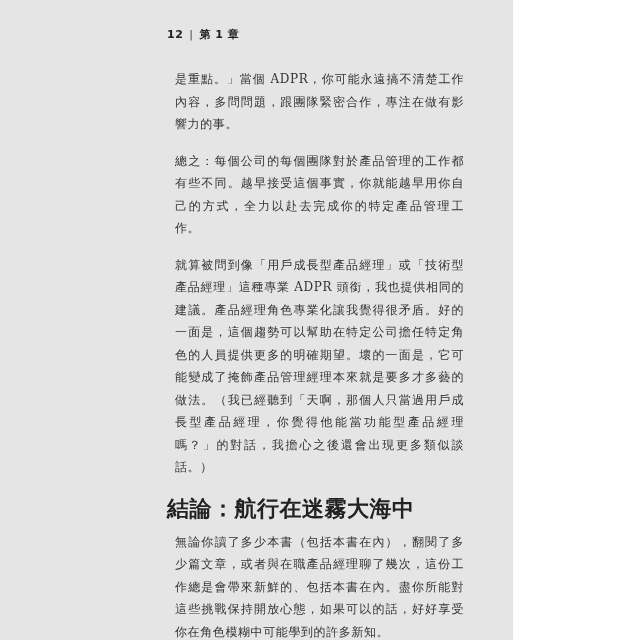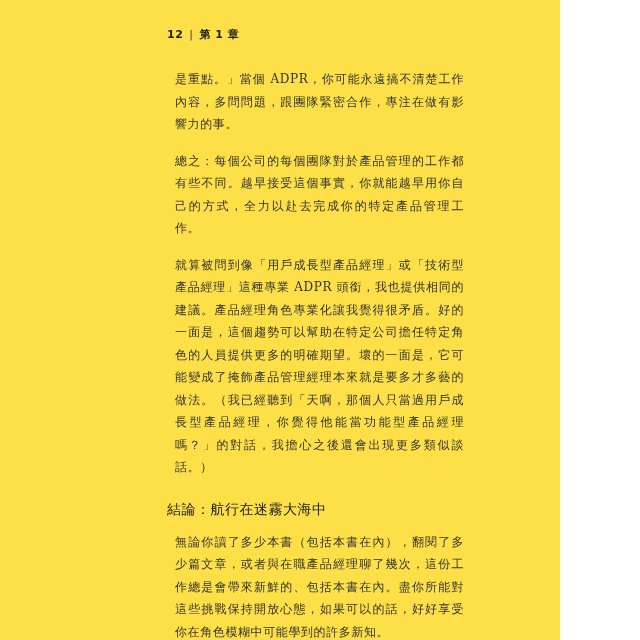--- a/index.html
+++ b/index.html
@@ -1,24 +1,24 @@
 <!DOCTYPE html>
 <html><head>
   <meta charset="utf-8">
   <style>
     html, body { margin: 0; padding: 0; background: #ffffff; }
     body { width: 640px; height: 640px; position: relative; overflow: hidden;
       font-family: "DejaVu Serif", "Liberation Serif", serif; color: #2a2a2a; }
-    .page { position: absolute; left: 0; top: 0; width: 560px; height: 640px; background: #fde047; }
+    .page { position: absolute; left: 0; top: 0; width: 513px; height: 640px; background: #e5e5e5; }
     .running-head { position: absolute; left: 167px; top: 27px; font-family: "DejaVu Sans", "Liberation Sans", sans-serif; font-size: 11px; font-weight: bold; color: #222; letter-spacing: 0.5px; }
     .running-head .sep { font-weight: normal; margin: 0 6px; color: #444; }
     .body { position: absolute; left: 167px; top: 60px; width: 305px; }
     p { margin: 8px; font-size: 12px; line-height: 22.5px; color: #333; letter-spacing: 0.6px; text-align: justify; }
     p.para { margin-bottom: 14px; }
-    .heading { font-family: "DejaVu Sans", "Liberation Sans", sans-serif; font-size: 14px; font-weight: normal; color: #222; margin: 16px 0 6px 0; letter-spacing: 0.5px; line-height: 28px; }
+    .heading { font-family: "DejaVu Sans", "Liberation Sans", sans-serif; font-size: 22px; font-weight: bold; color: #222; margin: 16px 0 6px 0; letter-spacing: 0.5px; line-height: 28px; }
     ul { margin: 6px 0 0 0; padding-left: 0; list-style: none; }
     li { position: relative; padding-left: 26px; font-size: 12.6px; line-height: 22.5px; color: #333; letter-spacing: 0.6px; margin-bottom: 8px; text-align: justify; }
     li .bullet { position: absolute; left: 10px; top: 0; font-size: 12px; color: #222; }
   </style>
 </head>
 <body>
 
 <div class="page">
   <div class="running-head">
     <span>12</span><span class="sep">|</span><span>第 1 章</span>

